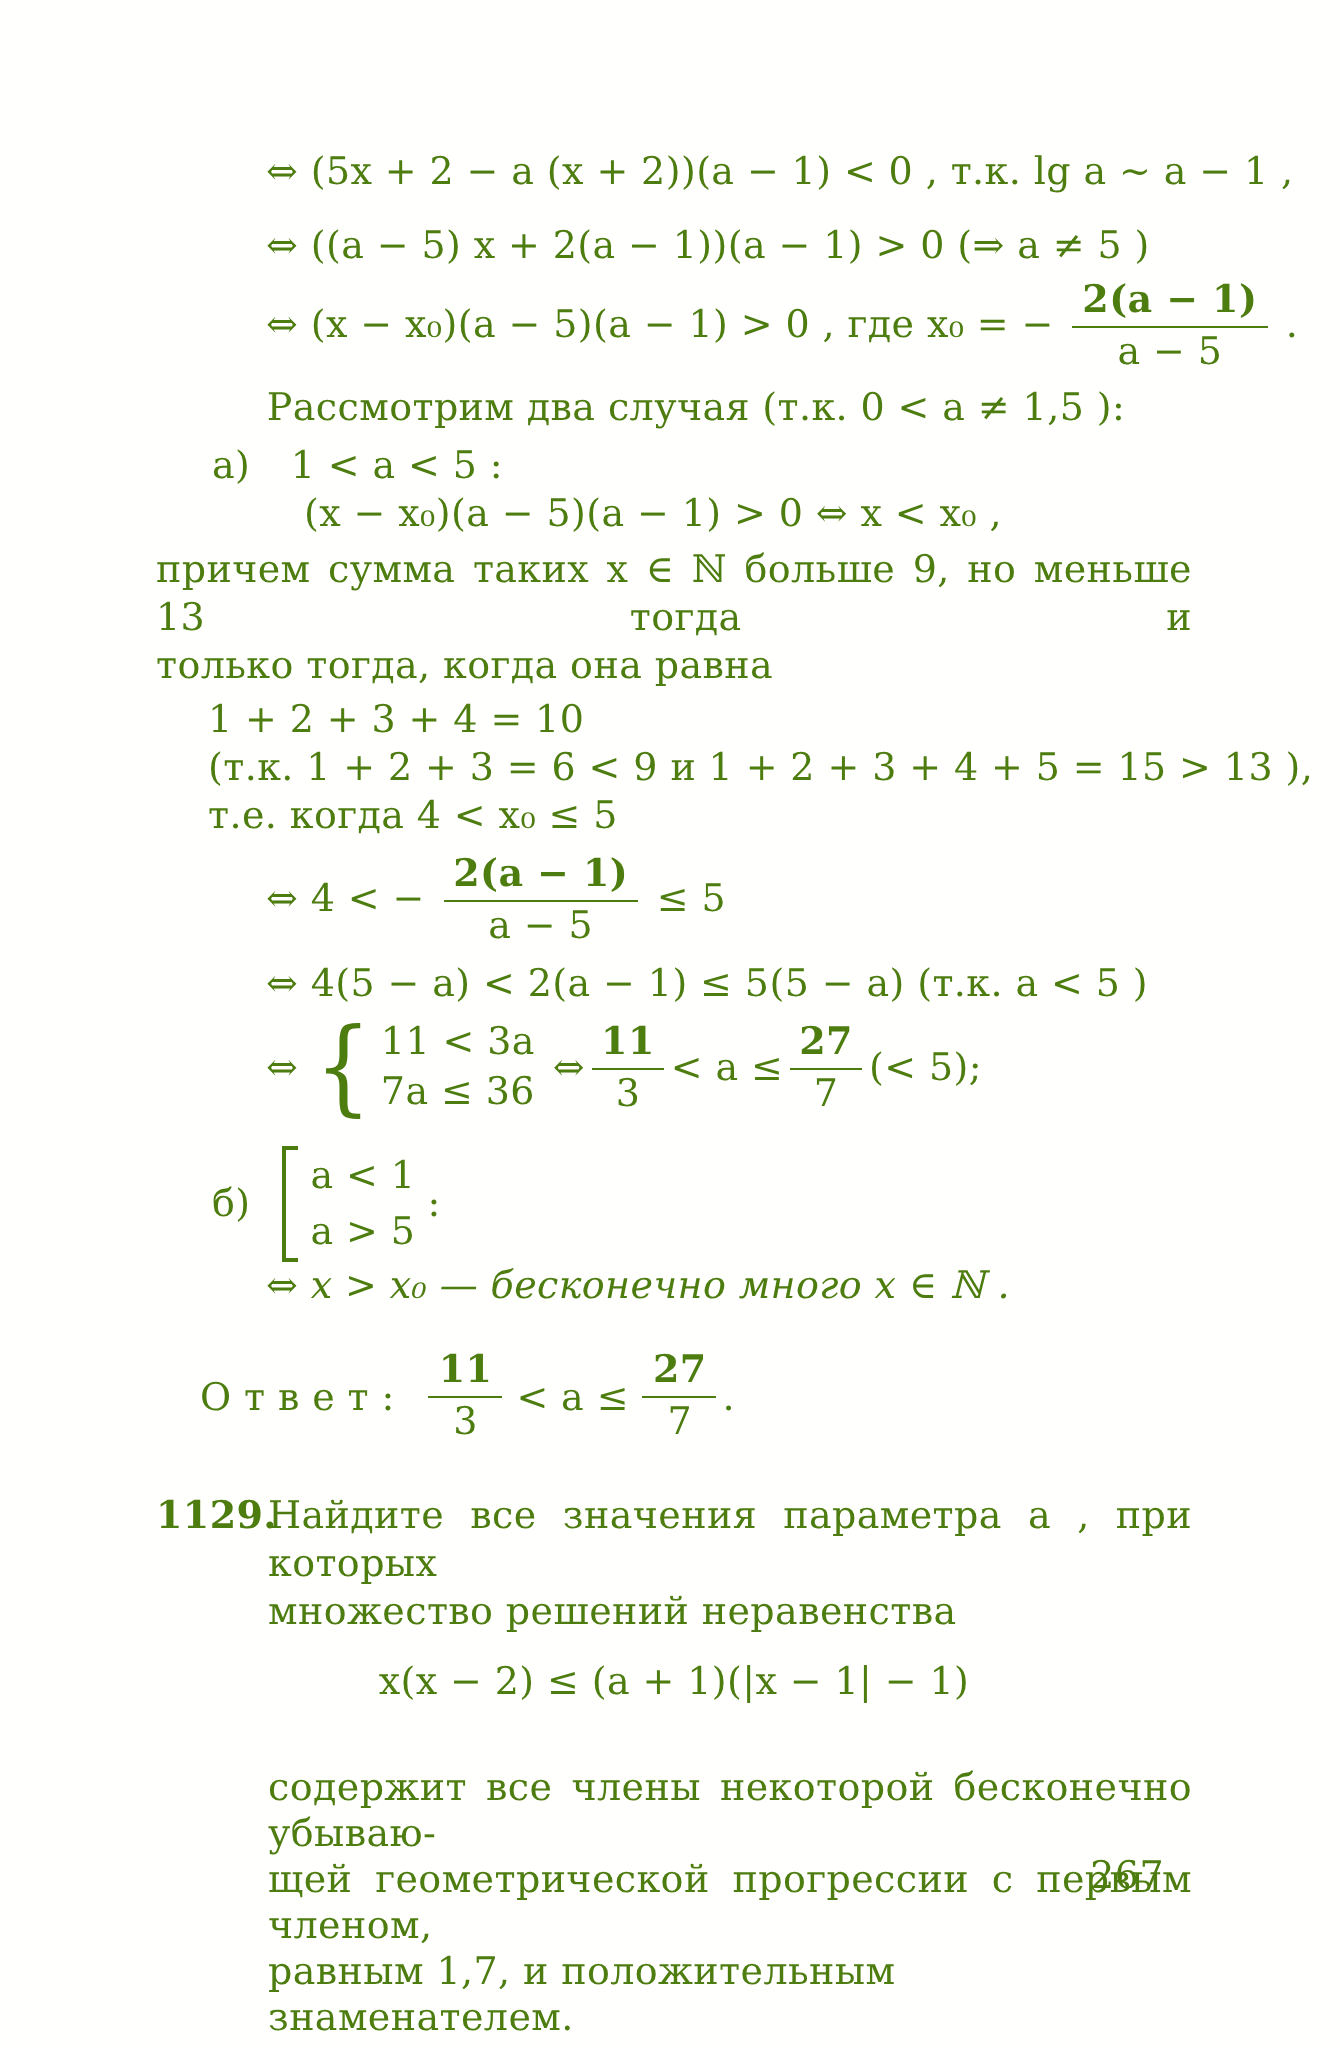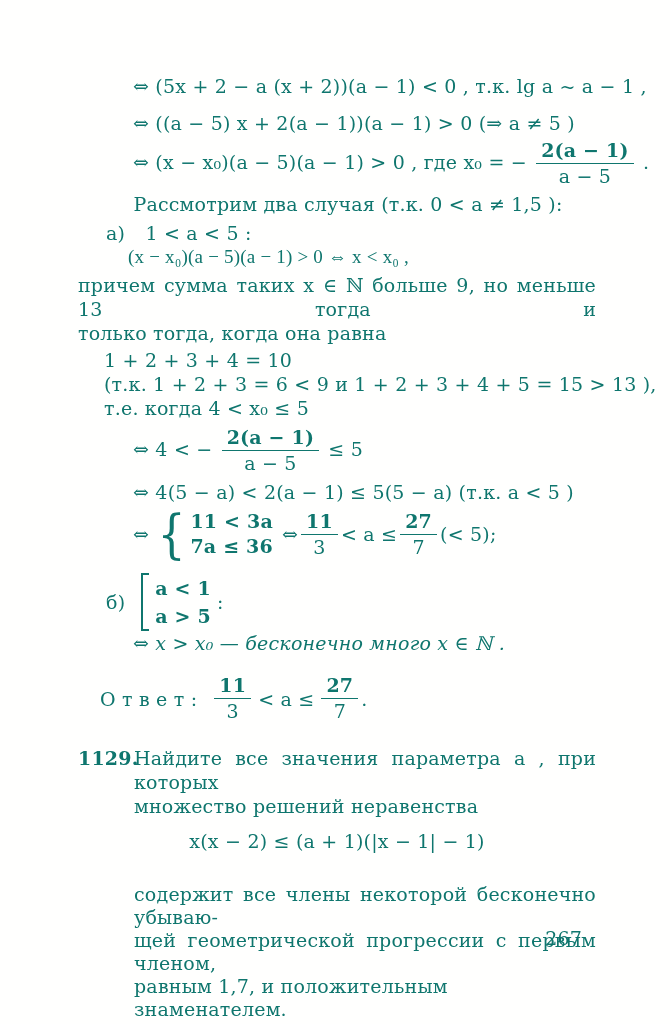--- a/index.html
+++ b/index.html
@@ -1,53 +1,53 @@
 <!DOCTYPE html>
 <html><head>
 <meta charset="utf-8">
 <style>
   html,body { margin:0; padding:0; background:#ffffff; }
   .page {
     position:relative;
     width:670px; height:1024px;
     background:#fffffe;
-    color:#0f766e;
+    color:#4d7c0f;
     font-family:"DejaVu Serif","Liberation Serif",serif;
     font-size:19px;
     line-height:24px;
     box-sizing:border-box;
     padding:74px 74px 0 78px;
     overflow:hidden;
     letter-spacing:0.2px;
   }
   .math-line { white-space:nowrap; }
   .display { margin-left:55px; }
   .mb12 { margin-bottom:13px; }
   .mb4 { margin-bottom:5px; }
 
   .frac { display:inline-block; vertical-align:middle; text-align:center; margin:0 3px; }
   .frac .num { display:block; line-height:21px; padding:0 5px 2px;font-weight:bold; }
   .frac .den { display:block; line-height:21px; border-top:1.7px solid currentColor; padding:2px 5px 0; }
 
   .p-indent { margin-left:22px; margin-top:5px;text-align:center; }
   .case-a { margin-left:28px; margin-top:5px; }
   .case-a .case-label { display:inline-block; margin-right:14px; }
-  .case-a-eq { margin-left:50px;font-family:Liberation Serif, serif; }
+  .case-a-eq { margin-left:74px; }
 
   .body-par { text-align:justify; margin-top:4px; }
   .stretch { text-align:justify; text-align-last:justify; }
 
   .sums { margin-left:26px; margin-top:4px; line-height:23px; }
   .sums > div { margin-bottom:1px; }
 
   .ineq-frac { margin-left:55px; margin-top:7px; }
   .ineq2 { margin-left:55px; margin-top:6px; }
 
   .sys-line { margin-left:55px; margin-top:5px; display:flex; align-items:center; }
-  .stack { display:inline-block; text-align:left; line-height:25px; white-space:nowrap;font-weight:bold; }
+  .stack { display:inline-block; text-align:left; line-height:25px; white-space:nowrap; }
   .brace { font-size:52px; font-weight:400; line-height:0.9; margin:0 2px 0 6px; transform:scaleX(0.85); display:inline-block; }
   .gap8 { display:inline-block; width:9px; }
 
   .case-b { margin-left:28px; margin-top:14px; display:flex; align-items:center; }
   .case-b .case-label { margin-right:16px; }
   .sq-bracket { width:8px; height:58px; border-left:2.2px solid currentColor;
                 border-top:2.2px solid currentColor; border-bottom:2.2px solid currentColor;
                 box-sizing:border-box; margin-right:6px; flex:none; }
   .case-b .stack { line-height:28px; }
   .case-b .colon { margin-left:6px; }

